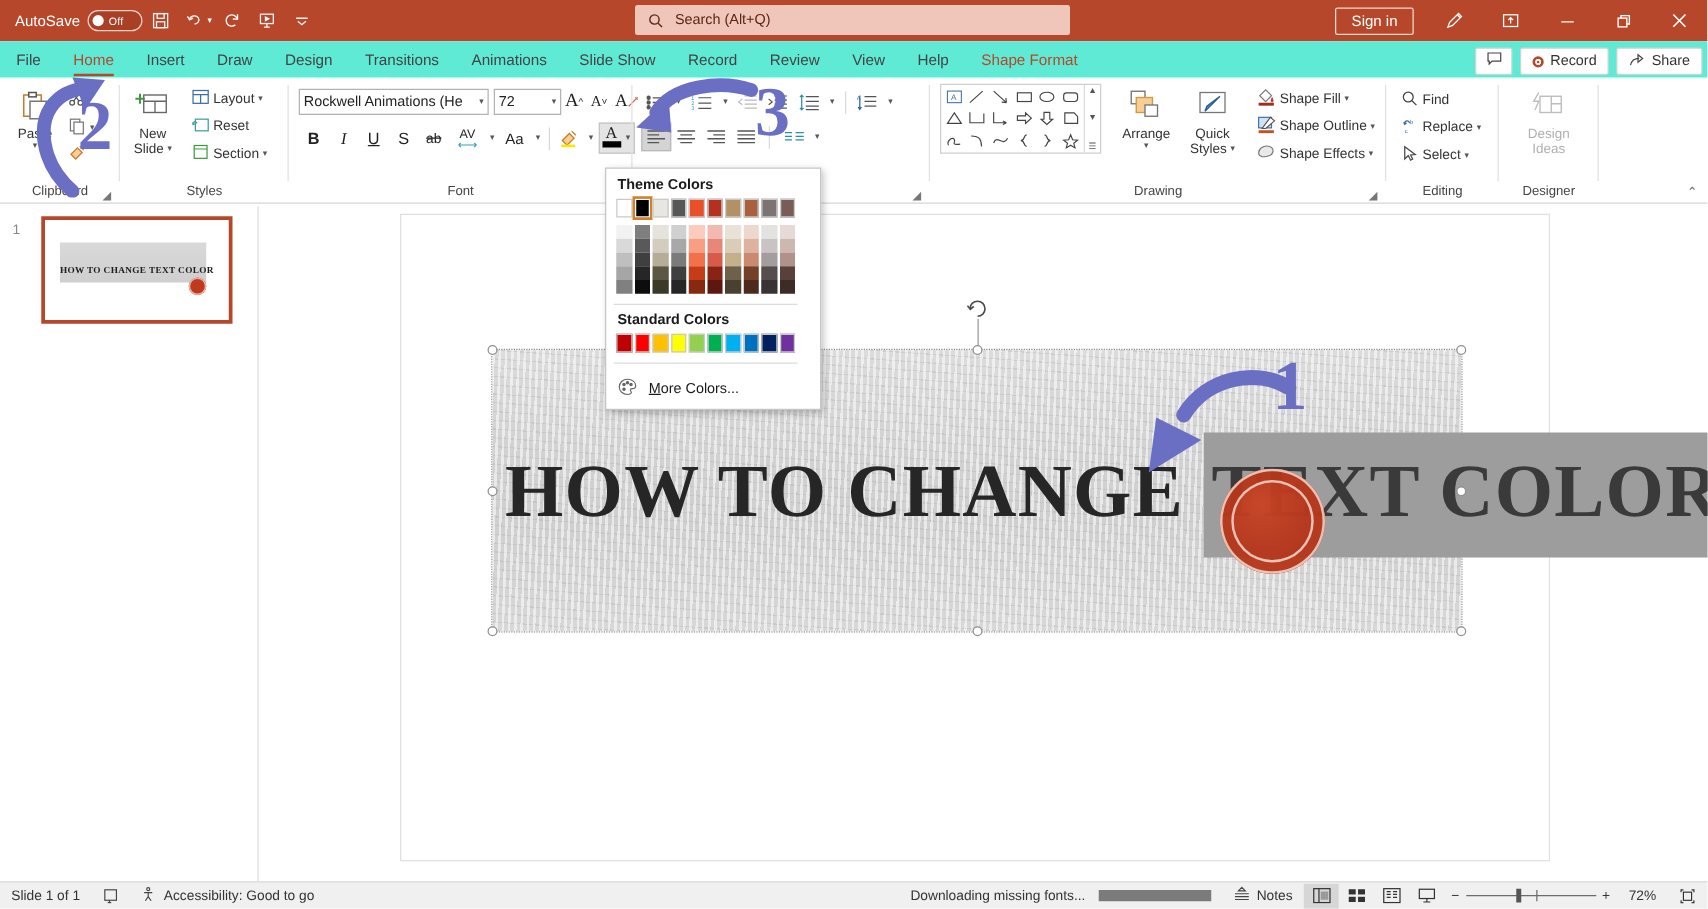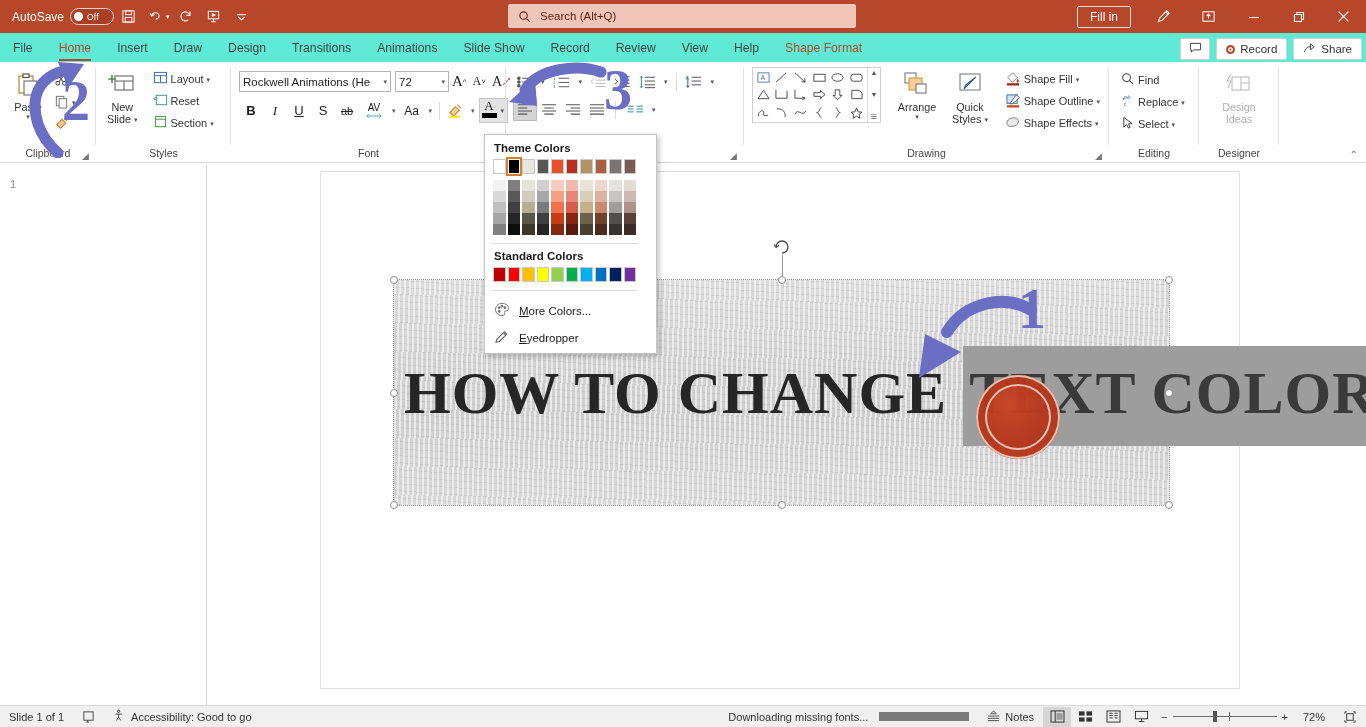--- a/index.html
+++ b/index.html
@@ -314,21 +314,21 @@
     <span class="mag">
       <svg width="13" height="13" viewBox="0 0 14 14" fill="none" stroke="#5c2413" stroke-width="1.2">
         <circle cx="6" cy="6" r="4"></circle>
           <path d="M9.2 9.2 L12.5 12.5"></path>
       </svg>
     </span>
     <span>Search (Alt+Q)</span>
   </div>
 
   <div class="tb-right">
-    <div class="signin">Fill in</div>
+    <div class="signin">Sign in</div>
     <div class="winbtn">
       <svg width="17" height="17" viewBox="0 0 18 18" fill="none" stroke="#fff" stroke-width="1.1">
         <path d="M3.5 14.5 L5 10.5 L12.5 3 L15 5.5 L7.5 13 Z"></path>
           <path d="M11.5 4 L14 6.5"></path>
       </svg>
     </div>
     <div class="winbtn">
       <svg width="15" height="15" viewBox="0 0 16 16" fill="none" stroke="#fff" stroke-width="1.1">
         <rect x="2" y="3" width="12" height="10"></rect>
           <path d="M8 10.5 L8 5.5 M6 7.5 L8 5.4 L10 7.5"></path>
@@ -868,20 +868,27 @@
     <div class="divider"></div>
   </div>
 
   <div class="ribbon-collapse">⌃</div>
 </div>
 
 <div class="main">
 
   <div class="thumbpane">
     <div class="thumbnum">1</div>
+    <div class="thumb">
+      <div class="thumb-inner">
+        <div class="thumb-banner"></div>
+        <div class="thumb-text">HOW TO CHANGE TEXT COLOR</div>
+        <div class="thumb-stamp"></div>
+      </div>
+    </div>
   </div>
 
   <div class="canvaswrap">
     <div class="slide">
 
       <div class="txtbox">
         <div class="banner-img"></div>
 
         <div class="bigtext">
           <span>HOW TO CHANGE</span>
@@ -1017,29 +1024,20 @@
       <svg width="16" height="15" viewBox="0 0 17 16" fill="none" stroke="#666" stroke-width="1">
         <path d="M8.5 1.5 C12.5 1.5 15.5 4 15.5 7 C15.5 9 13.5 9.5 12.5 9.5 C11 9.5 10.5 11 11.5 12 C12.3 12.9 11.5 14.5 8.5 14.5 C4.5 14.5 1.5 11.5 1.5 8 C1.5 4.5 4.5 1.5 8.5 1.5 Z"></path>
         <circle cx="5.5" cy="6" r="1" fill="#666"></circle>
           <circle cx="8.5" cy="4.5" r="1" fill="#666"></circle>
           <circle cx="11.5" cy="6" r="1" fill="#666"></circle>
           <circle cx="5.5" cy="10" r="1" fill="#666"></circle>
       </svg>
     </span>
     <span><u>M</u>ore Colors...</span>
   </div>
-  <div class="dd-item">
-    <span>
-      <svg width="16" height="15" viewBox="0 0 17 16" fill="none" stroke="#555" stroke-width="1.1">
-        <path d="M2 14 L3 11 L10 4 L12.5 6.5 L5.5 13.5 Z"></path>
-          <path d="M10.5 2.5 L13.8 5.8"></path>
-      </svg>
-    </span>
-    <span><u>E</u>yedropper</span>
-  </div>
 </div>
 
 <svg class="annot" style="left:14px;top:58px;width:90px;height:100px" viewBox="0 0 90 100">
   <path d="M58 12 C30 14, 14 34, 24 66 C28 78, 36 88, 44 95" stroke="#6b6fc4" stroke-width="11" fill="none" stroke-linecap="round"></path>
   <path d="M70 6 L44 4 L54 30 Z" fill="#6b6fc4"></path>
 </svg>
 <div class="annot-num" style="left:62px;top:73px">2</div>
 
 <svg class="annot" style="left:505px;top:62px;width:110px;height:68px" viewBox="0 0 110 68">
   <path d="M96 10 C72 2, 34 6, 20 28" stroke="#6b6fc4" stroke-width="11" fill="none" stroke-linecap="round"></path>

